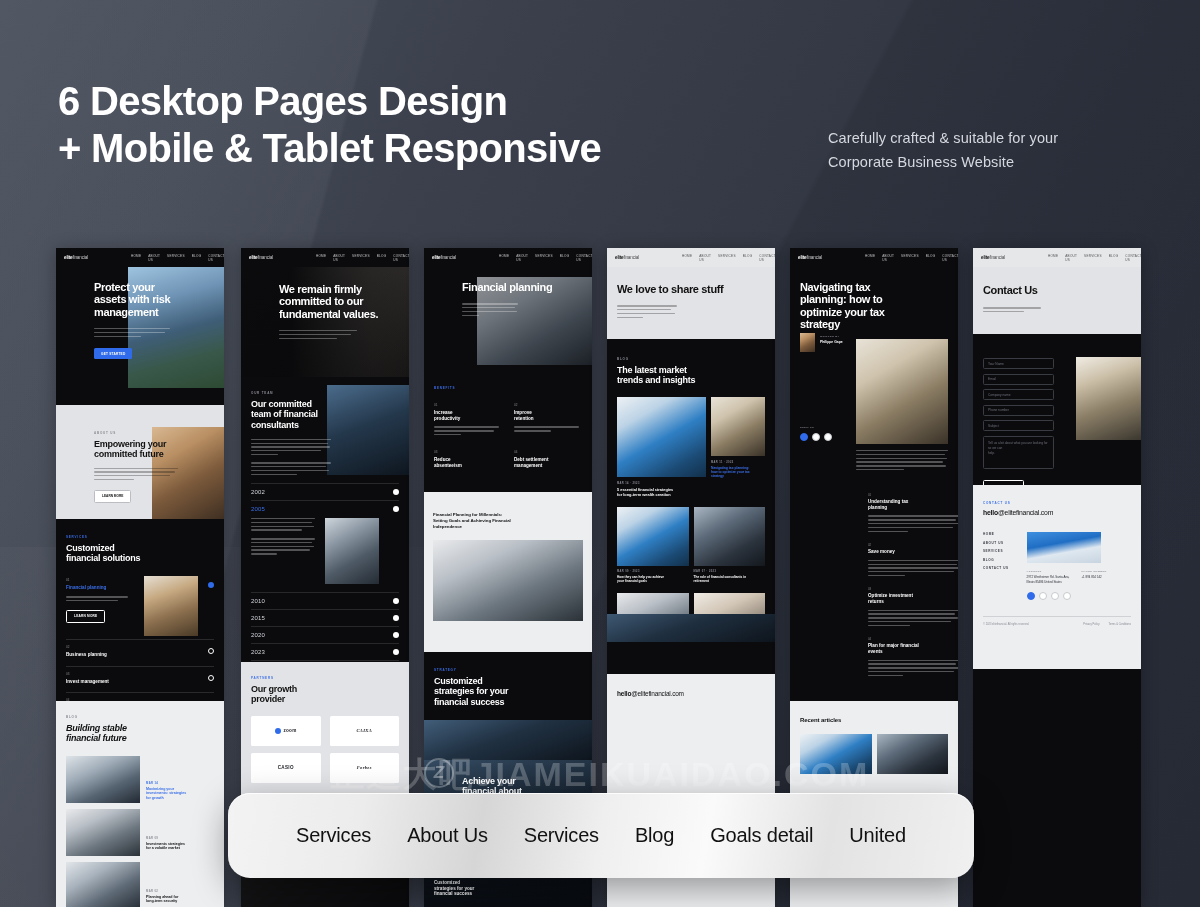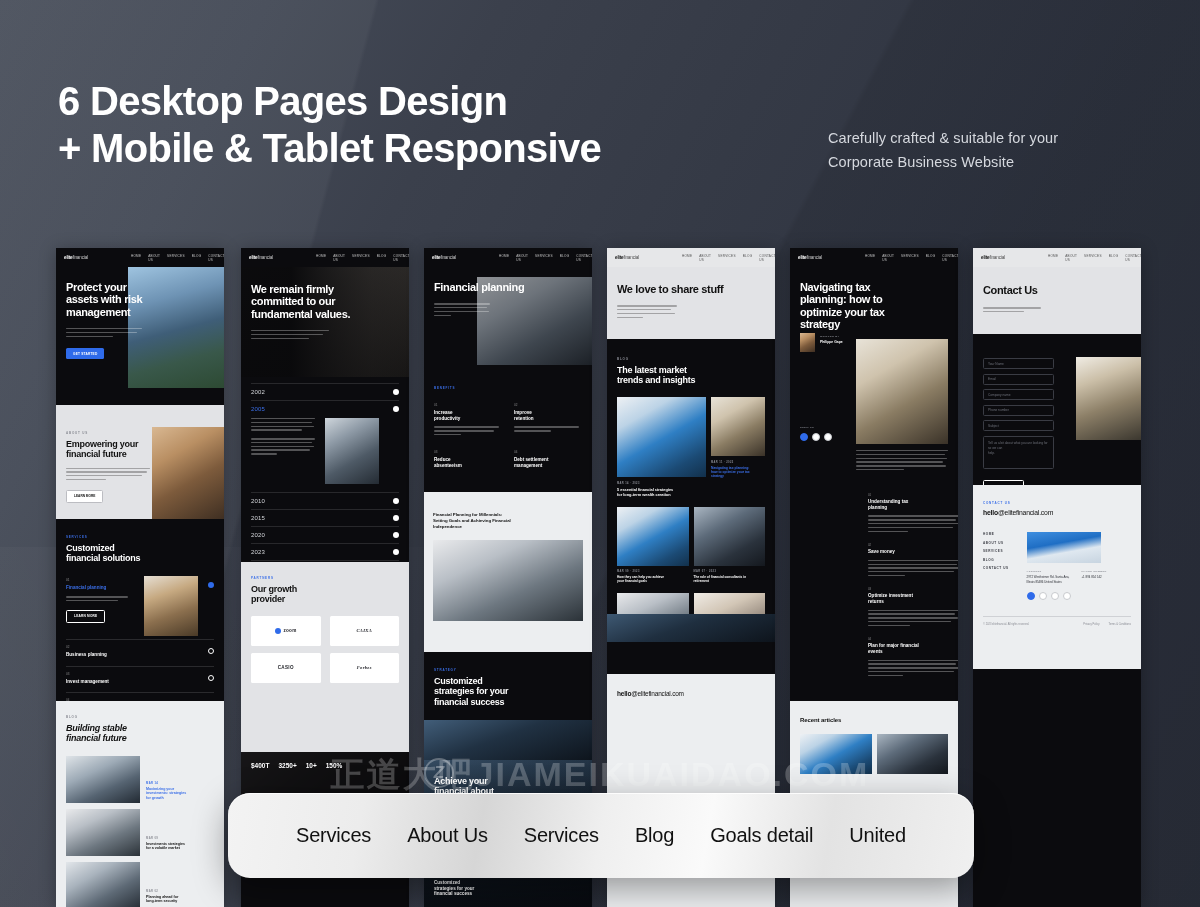--- a/index.html
+++ b/index.html
@@ -66,21 +66,21 @@
   }
   .site-nav.light { background: #e6e7e9; }
   .site-nav.dark  { background: #0b0b0e; }
   .brand { font-size: 4.6px; font-weight: 800; letter-spacing: -0.15px; }
   .brand .b2 { font-weight: 400; opacity: .75; }
   .nav-links { display: flex; gap: 7px; margin-left: 38px; }
   .nav-links span { font-size: 3.1px; letter-spacing: .25px; opacity: .72; }
   .site-nav.dark .brand, .site-nav.dark .nav-links span { color: #fff; }
   .site-nav.light .brand, .site-nav.light .nav-links span { color: #111; }
 
-  .sec { position: relative; overflow: hidden; }
+  .sec { position: relative; overflow: hidden; padding-left: 28px; }
   .sec.dark  { background: #0b0b0e; color: #fff; }
   .sec.light { background: #e2e3e6; color: #111; }
   .sec.light2{ background: #eceef0; color: #111; }
 
   .eyebrow {
     font-size: 3px; letter-spacing: .8px; color: #3b6fe8;
     text-transform: uppercase; font-weight: 700; margin-bottom: 4px;
   }
   .eyebrow.gray { color: #8b8d95; }
   .h-big   { font-size: 11px; font-weight: 800; line-height: 1.12; letter-spacing: -0.35px; }
@@ -231,21 +231,21 @@
         </div>
         <div class="btn-blue" style="margin-top:9px;">GET STARTED</div>
       </div>
     </div>
 
     <div class="sec light" style="height:114px;">
       <div class="photo ph-office" style="position:absolute;right:0;top:22px;width:72px;height:92px;"></div>
       <div style="position:relative;padding:26px 10px 0 10px;width:96px;">
         <div class="eyebrow gray">ABOUT US</div>
         <div class="h-med" style="white-space:pre-line;">Empowering your
-financial future</div>
+committed future</div>
         <div style="margin-top:8px;width:84px;color:#111;">
           <div class="fakeline" style="width:100%"></div>
             <div class="fakeline" style="width:96%"></div>
             <div class="fakeline" style="width:90%"></div>
             <div class="fakeline" style="width:48%"></div>
         </div>
         <div class="btn-white" style="margin-top:7px;border:.5px solid #bcbdc2;">LEARN MORE</div>
       </div>
     </div>
 
@@ -349,20 +349,42 @@
 committed to our
 fundamental values.</div>
         <div style="margin-top:10px;width:78px;color:#fff;">
           <div class="fakeline" style="width:100%"></div>
             <div class="fakeline" style="width:92%"></div>
             <div class="fakeline" style="width:74%"></div>
         </div>
       </div>
     </div>
 
+    <div class="sec dark" style="height:100px;padding:14px 10px;">
+      <div class="photo ph-night" style="position:absolute;right:0;top:8px;width:82px;height:90px;"></div>
+      <div style="position:relative;width:94px;">
+        <div class="eyebrow gray">OUR TEAM</div>
+        <div class="h-med" style="white-space:pre-line;">Our committed
+team of financial
+consultants</div>
+        <div style="margin-top:9px;width:80px;color:#fff;">
+          <div class="fakeline" style="width:100%"></div>
+            <div class="fakeline" style="width:96%"></div>
+            <div class="fakeline" style="width:99%"></div>
+            <div class="fakeline" style="width:88%"></div>
+            <div class="fakeline" style="width:34%"></div>
+        </div>
+        <div style="margin-top:7px;width:80px;color:#fff;">
+          <div class="fakeline" style="width:100%"></div>
+            <div class="fakeline" style="width:94%"></div>
+            <div class="fakeline" style="width:97%"></div>
+            <div class="fakeline" style="width:58%"></div>
+        </div>
+      </div>
+    </div>
 
     <div class="sec dark" style="height:185px;padding:6px 10px 10px 10px;">
       <div class="tl-row" style="border-top:.4px solid rgba(255,255,255,.12);">
         <span class="tl-year">2002</span>
         <span class="dot-w"></span>
       </div>
 
       <div style="border-top:.4px solid rgba(255,255,255,.12);position:relative;padding-top:5px;">
         <div style="display:flex;align-items:flex-start;justify-content:space-between;">
           <span class="tl-year act">2005</span>

